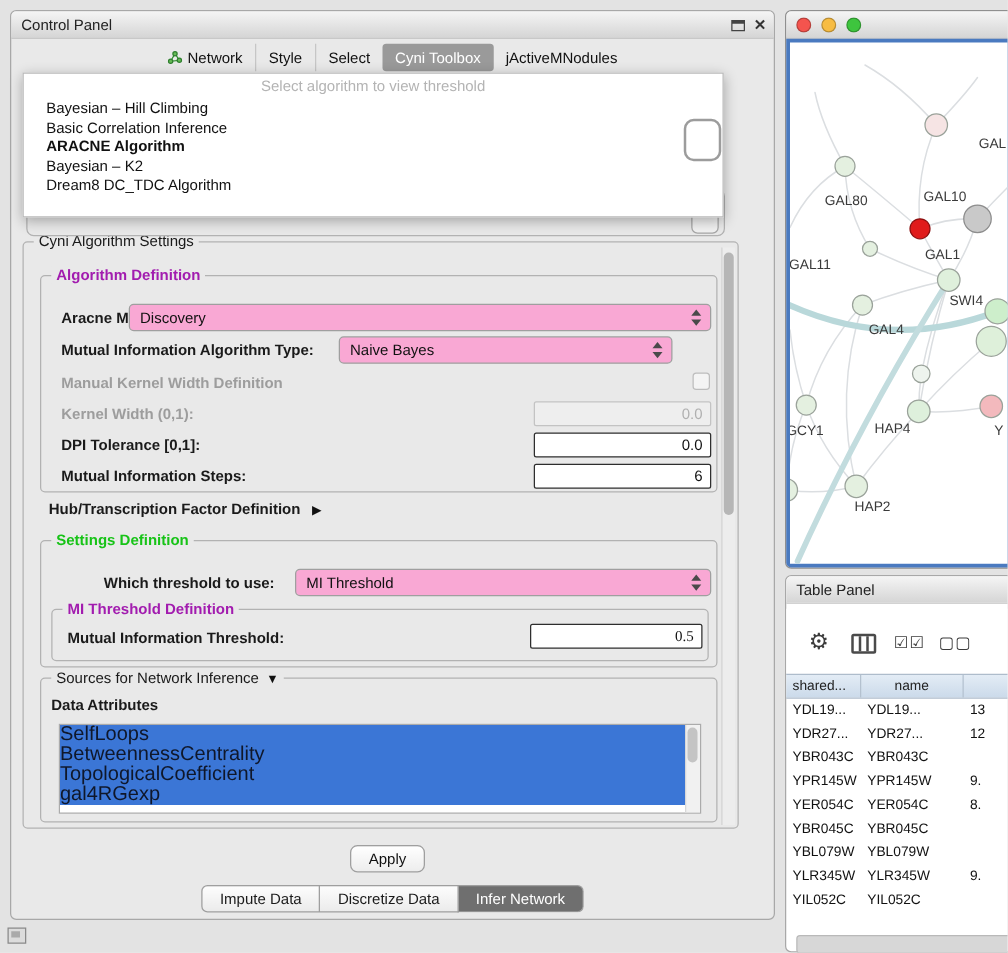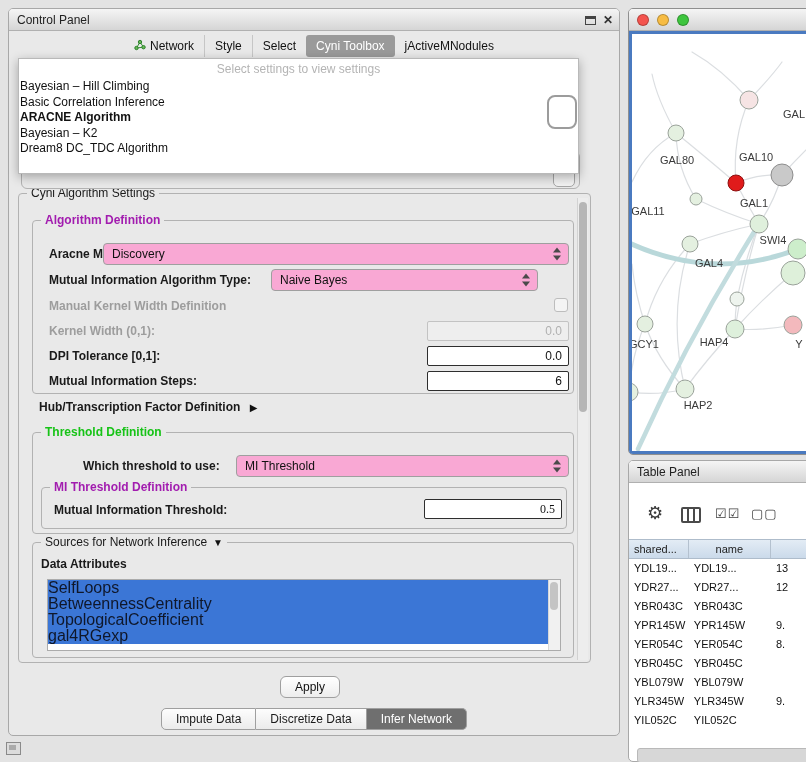--- a/index.html
+++ b/index.html
@@ -9,30 +9,30 @@
 
 .win{position:absolute;background:#e9e9e9;border:1px solid #a8a8a8;border-radius:5px}
 .titlebar{height:22px;background:linear-gradient(#f5f5f5,#d5d5d5);border-bottom:1px solid #b0b0b0;border-radius:4px 4px 0 0;display:flex;align-items:center;padding:0 8px;position:relative}
 .titlebar .t{font-size:12px;color:#222}
 .tb-icons{position:absolute;right:6px;top:0;height:22px;display:flex;align-items:center;gap:7px}
 .float-ic{width:11px;height:9px;border:1px solid #444;border-top:3px solid #444}
 .close-ic{font-size:12px;font-weight:bold;color:#333;line-height:1;cursor:default}
 
 
 .tabbar{position:absolute;left:0;top:22px;width:100%;height:30px;display:flex;align-items:center;justify-content:center}
-.tab{padding:4px 10px;font-size:12px;color:#111;display:flex;gap:4px;border-left:1px solid #c6c6c6}
+.tab{padding:4px 10px;font-size:12px;color:#111;display:flex;align-items:center;gap:4px;border-left:1px solid #c6c6c6}
 .tab:first-child{border-left:none}
 .tab.active{background:#9a9a9a;color:#fff;border-radius:3px;border-left:none}
 .tab.active + .tab{border-left:none}
 .tabicon{display:inline-flex}
 
 
 .popup{position:absolute;left:9px;top:49px;width:561px;height:116px;background:#fff;border:1px solid #b9b9b9;box-shadow:0 3px 10px rgba(0,0,0,.3);z-index:20}
 .popup .hdr{height:20px;line-height:20px;text-align:center;color:#b4b4b4;font-size:12px}
-.algo-item{height:15.6px;line-height:15.6px;padding-left:1px;font-size:12px;color:#111;white-space:nowrap}
+.algo-item{height:15.6px;line-height:15.6px;padding-left:18px;font-size:12px;color:#111;white-space:nowrap}
 .algo-item.bold{font-weight:bold}
 .ghost-box{position:absolute;left:538px;top:86px;width:30px;height:34px;border:2px solid #9c9c9c;border-radius:8px;z-index:30;background:transparent}
 .frag-box{position:absolute;left:12px;top:142px;width:559px;height:38px;border:1px solid #b2b2b2;border-radius:6px;z-index:5}
 .frag-btn{position:absolute;left:544px;top:156px;width:22px;height:22px;border:1px solid #a6a6a6;border-radius:5px;z-index:6;background:#f2f2f2}
 
 
 .gbox{position:absolute;border:1px solid #b2b2b2;border-radius:4px}
 .gtitle{position:absolute;top:-8px;left:8px;background:#e9e9e9;padding:0 4px;font-size:12px;white-space:nowrap}
 .gtitle.blue{color:#a21caf;font-weight:bold}
 .gtitle.green{color:#17c317;font-weight:bold}
@@ -132,21 +132,21 @@
       </div>
       <div class="tab">
         <span>jActiveMNodules</span>
       </div>
     </div>
 
   <div class="frag-box"></div>
   <div class="frag-btn"></div>
 
   <div class="popup">
-    <div class="hdr">Select settings to view settings</div>
+    <div class="hdr">Select algorithm to view threshold</div>
     <div>
         <div class="algo-item">Bayesian – Hill Climbing</div>
         <div class="algo-item">Basic Correlation Inference</div>
         <div class="algo-item bold">ARACNE Algorithm</div>
         <div class="algo-item">Bayesian – K2</div>
         <div class="algo-item">Dream8 DC_TDC Algorithm</div>
       </div>
   </div>
   <div class="ghost-box"></div>
 
@@ -184,21 +184,21 @@
       <span class="lbl" style="left:16px;top:153px">Mutual Information Steps:</span>
       <input class="field" style="left: 394px; top: 150px; width: 142px;" value="6">
     </div>
 
     <div style="position:absolute;left:20px;top:206px">
       <span class="lbl" style="position:static">Hub/Transcription Factor Definition</span>
       <span class="tri">▶</span>
     </div>
 
     <div class="gbox" style="left:13px;top:238px;width:542px;height:102px">
-      <span class="gtitle green">Threshold Definition</span>
+      <span class="gtitle green">Settings Definition</span>
 
       <span class="lbl" style="left:50px;top:26px">Which threshold to use:</span>
       <div class="combo" style="left:203px;top:22px;width:333px">
         <span>MI Threshold</span>
         <span class="arrows"></span>
       </div>
 
       <div class="gbox" style="left:8px;top:54px;width:526px;height:42px">
         <span class="gtitle blue">MI Threshold Definition</span>
         <span class="lbl" style="left:12px;top:15px">Mutual Information Threshold:</span>

